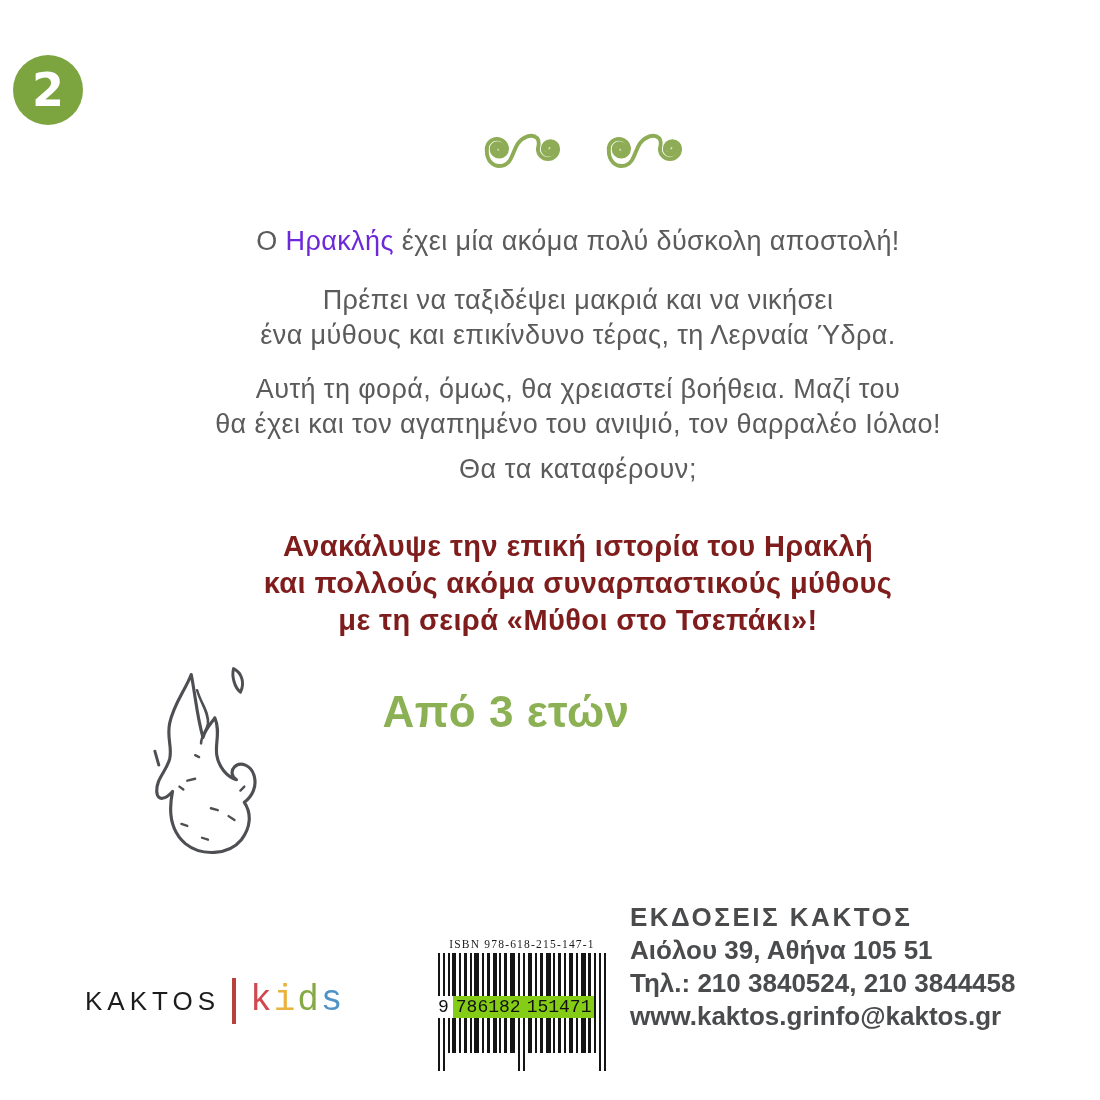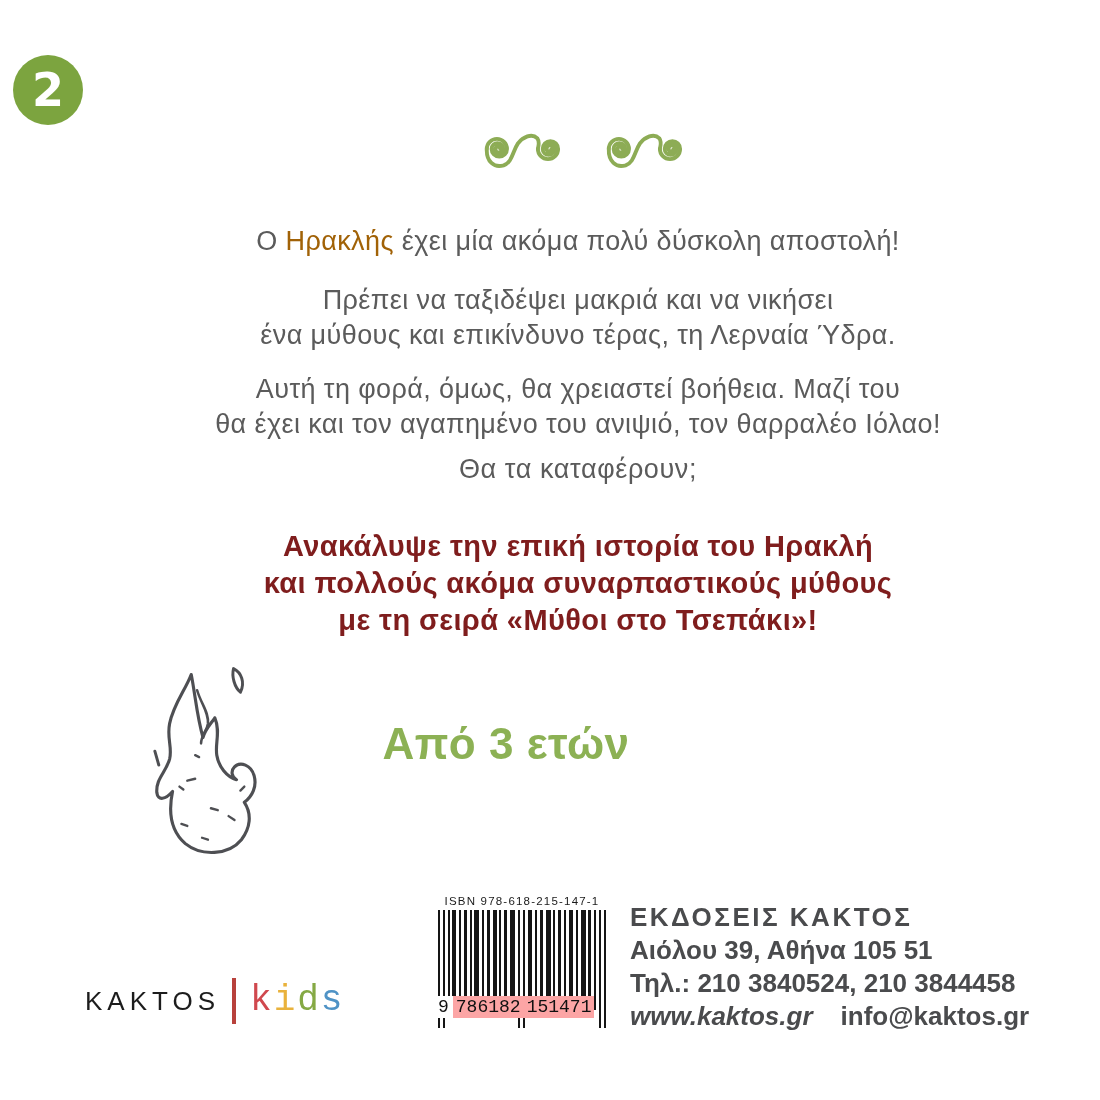--- a/index.html
+++ b/index.html
@@ -25,48 +25,48 @@
     letter-spacing:.4px;line-height:35px;
   }
   .copy .hero-name{font-weight:400;}
   .q{letter-spacing:.6px;}
   .promo{
     position:absolute;left:0;width:1100px;box-sizing:border-box;padding-left:56px;
     text-align:center;color:#7f1d1d;font-size:29px;font-weight:700;
     letter-spacing:.4px;line-height:37px;
   }
   .age{
-    position:absolute;left:0;top:719px;width:936px;box-sizing:border-box;padding-left:76px;
+    position:absolute;left:0;top:687px;width:936px;box-sizing:border-box;padding-left:76px;
     text-align:center;font-size:44px;font-weight:700;letter-spacing:.5px;
   }
   
   .flame{position:absolute;left:146px;top:660px;}
   .flame path{fill:none;stroke:#4e4f53;stroke-linecap:round;stroke-linejoin:round;}
   
   .barcode{position:absolute;left:438px;top:895px;width:168px;}
   .isbn{
-    width:168px;text-align:center;font-family:Liberation Sans, sans-serif;
-    font-size:11.5px;letter-spacing:1.2px;color:#1a1a1a;white-space:nowrap;
+    width:168px;text-align:center;font-family:Liberation Serif, serif;
+    font-size:11.5px;letter-spacing:1.2px;color:#1a1a1a;white-space:nowrap;margin-top:43px;
   }
   .bars{display:block;margin-top:3px;}
   .digits{
     position:absolute;left:0;top:101px;width:168px;display:flex;align-items:center;
     font-family:"Liberation Mono", monospace;font-size:18px;color:#111;
     line-height:22px;white-space:nowrap;
   }
-  .digits .grp{background:#fca5a5;padding:0 3px;}
+  .digits .grp{background:#84cc16;padding:0 3px;}
   .digits .lead{background:#fff;padding-right:4px;}
   
   .pub{
     position:absolute;left:630px;top:901px;color:#4a4b4d;font-size:26px;
     line-height:33px;font-weight:600;white-space:nowrap;
   }
   .pub .name{letter-spacing:2.5px;}
   .pub .web{font-weight:700;}
-  .pub .web .site{margin-right:28px;font-style:italic;}
+  .pub .web .site{}
   
   .logo{position:absolute;left:85px;top:978px;display:flex;align-items:center;}
   .logo .brand{
     font-size:26px;letter-spacing:5px;color:#1c1c1c;font-weight:500;line-height:46px;
   }
   .logo .bar{width:4px;height:46px;margin:0 14px 0 12px;}
   .logo .kids{
     font-family:"Liberation Mono", monospace;font-size:36px;letter-spacing:2px;line-height:46px;
   }
 </style>
@@ -90,21 +90,21 @@
     <svg width="110" height="54" viewBox="0 0 110 56">
       <g fill="none" stroke-width="4" stroke-linecap="round" style="stroke: rgb(141, 172, 85);">
         <path d="M 33.5 30 a 2.5 2.5 0 0 0 -5 0 a 4 4 0 0 0 8 0 a 6 6 0 0 0 -12 0 a 8 8 0 0 0 16 0 a 10.5 10.5 0 0 0 -21 0"></path>
         <path d="M 19.5 30 C 19 43, 27 50, 37 47 C 46 44, 46 33, 52 24 C 57 18, 66 13, 72 19 C 74.5 22.5, 73.5 26, 72.5 30"></path>
         <path d="M 86.5 30 a 2.5 2.5 0 0 1 -5 0 a 4 4 0 0 1 8 0 a 6 6 0 0 1 -12 0 a 8 8 0 0 1 16 0 a 10.5 10.5 0 0 1 -21 0"></path>
       </g>
     </svg>
   </div>
 
   <div class="copy" style="top:224px;">
-    <span>Ο </span><span class="hero-name" style="color: #a16207; text-align: right;">Ηρακλής</span><span> έχει μία ακόμα πολύ δύσκολη αποστολή!</span>
+    <span>Ο </span><span class="hero-name" style="color: #6d28d9; text-align: right;">Ηρακλής</span><span> έχει μία ακόμα πολύ δύσκολη αποστολή!</span>
   </div>
 
   <div class="copy" style="top:283px;">
     <div>Πρέπει να ταξιδέψει μακριά και να νικήσει</div>
     <div>ένα μύθους και επικίνδυνο τέρας, τη Λερναία Ύδρα.</div>
   </div>
 
   <div class="copy" style="top:372px;">
     <div>Αυτή τη φορά, όμως, θα χρειαστεί βοήθεια. Μαζί του</div>
     <div>θα έχει και τον αγαπημένο του ανιψιό, τον θαρραλέο Ιόλαο!</div>

